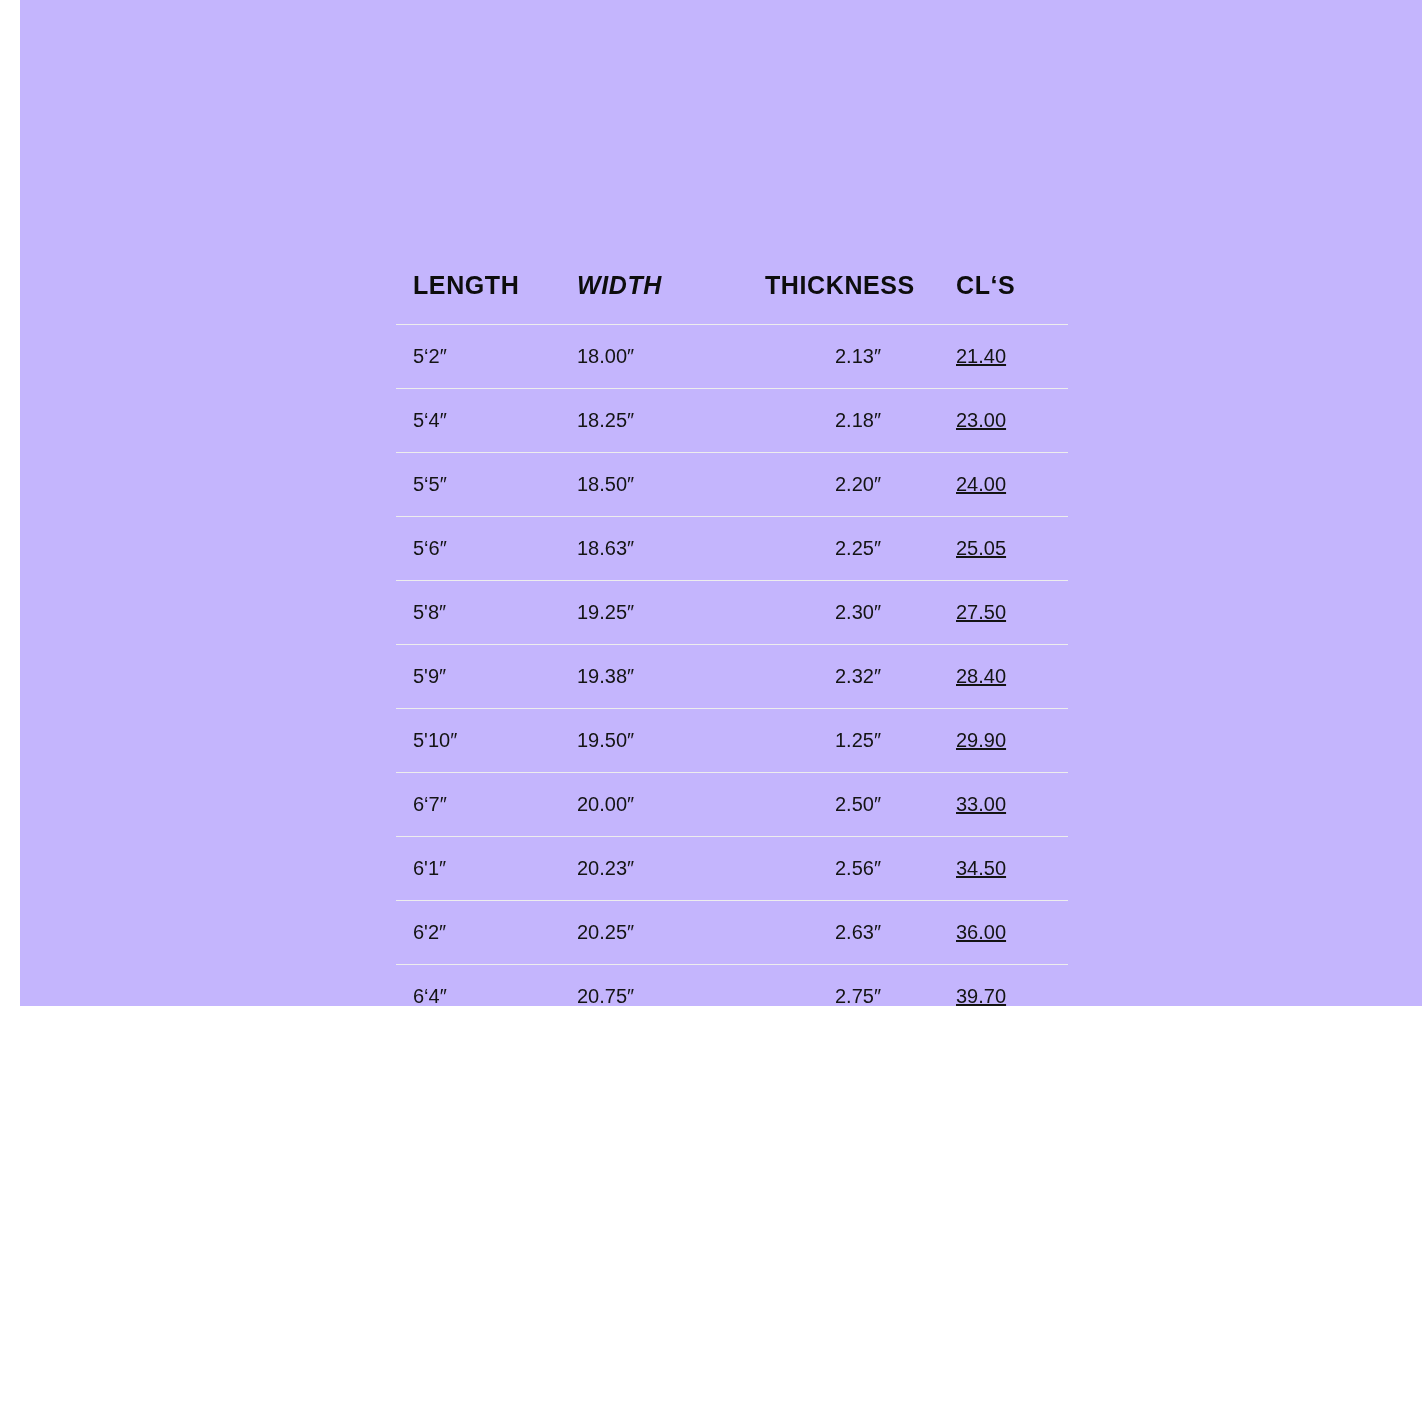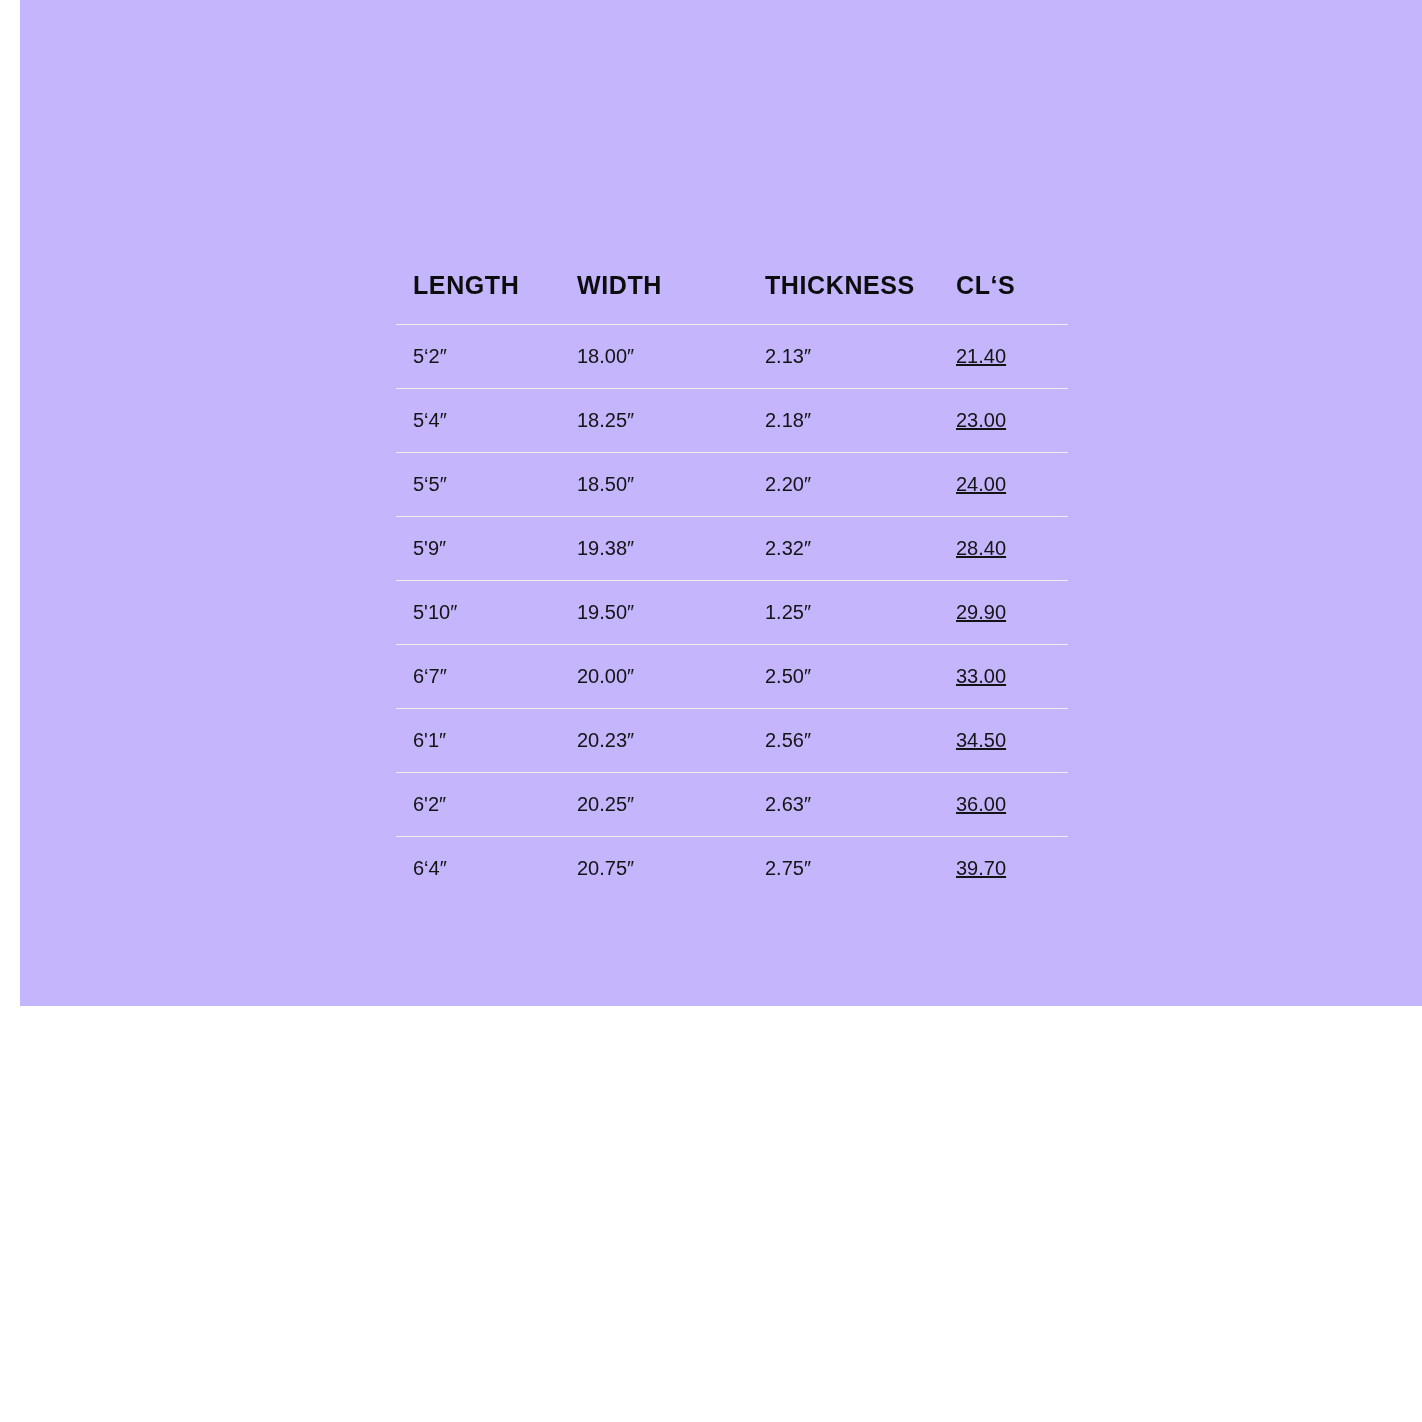--- a/index.html
+++ b/index.html
@@ -46,38 +46,38 @@
     padding: 0 0 24px 0;
     font-size: 25px;
     font-weight: 700;
     letter-spacing: 0.6px;
     color: #0d0d0d;
     line-height: 1.1;
     vertical-align: bottom;
     white-space: nowrap;
   }
   table.spec-table thead th:first-child { padding-left: 17px; }
-  table.spec-table thead th.th-width     { padding-left: 11px; }
+  table.spec-table thead th.th-width     { padding-left: 11px; font-style: italic; }
   table.spec-table thead th.th-thickness { padding-left: 7px; }
   table.spec-table thead th.th-cls       { padding-left: 5px; }
 
   table.spec-table tbody td {
     font-size: 20px;
     font-weight: 400;
     color: #141414;
     line-height: 1.1;
     height: 63px;
     padding: 0;
     vertical-align: middle;
     border-top: 1px solid #ededed;
     white-space: nowrap;
   }
   table.spec-table tbody td:first-child { padding-left: 17px; }
   table.spec-table tbody td.td-width     { padding-left: 11px; }
-  table.spec-table tbody td.td-thickness { padding-left: 7px; }
+  table.spec-table tbody td.td-thickness { padding-left: 7px; text-align: center; }
   table.spec-table tbody td.td-cls       { padding-left: 5px; text-decoration: underline; }
 </style>
 </head>
 <body>
 
 <div id="page">
 
   <div id="size-chart">
     <table class="spec-table">
       <colgroup>
@@ -105,20 +105,32 @@
             <td class="td-length">5‘4″</td>
             <td class="td-width">18.25″</td>
             <td class="td-thickness">2.18″</td>
             <td class="td-cls">23.00</td>
           </tr>
           <tr>
             <td class="td-length">5‘5″</td>
             <td class="td-width">18.50″</td>
             <td class="td-thickness">2.20″</td>
             <td class="td-cls">24.00</td>
+          </tr>
+          <tr>
+            <td class="td-length">5‘6″</td>
+            <td class="td-width">18.63″</td>
+            <td class="td-thickness">2.25″</td>
+            <td class="td-cls">25.05</td>
+          </tr>
+          <tr>
+            <td class="td-length">5'8″</td>
+            <td class="td-width">19.25″</td>
+            <td class="td-thickness">2.30″</td>
+            <td class="td-cls">27.50</td>
           </tr>
           <tr>
             <td class="td-length">5'9″</td>
             <td class="td-width">19.38″</td>
             <td class="td-thickness">2.32″</td>
             <td class="td-cls">28.40</td>
           </tr>
           <tr>
             <td class="td-length">5'10″</td>
             <td class="td-width">19.50″</td>

